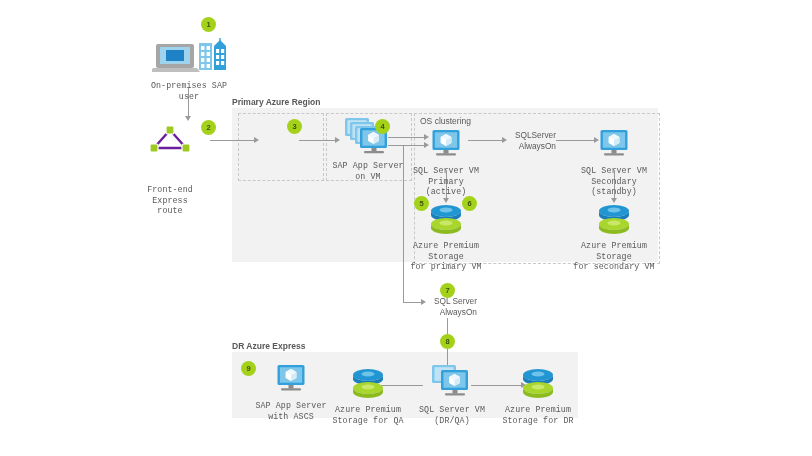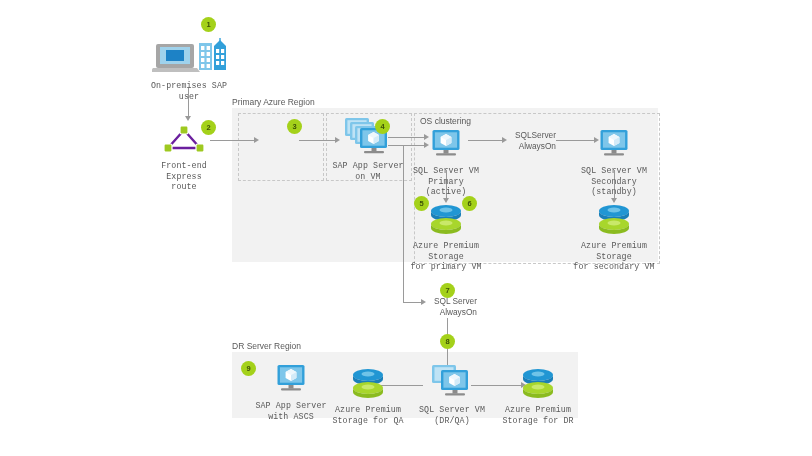--- a/index.html
+++ b/index.html
@@ -5,21 +5,21 @@
   html,body{margin:0;padding:0;background:#ffffff;}
   body{
     width:812px;height:456px;position:relative;overflow:hidden;
     font-family:"Liberation Sans","DejaVu Sans",sans-serif;
     color:#595959;
   }
   #canvas{position:absolute;left:0;top:0;width:812px;height:456px;}
 
   
   .region-panel{position:absolute;background:#f2f2f2;}
-  .region-title{position:absolute;font-size:8.5px;color:#595959;white-space:nowrap;}
+  .region-title{position:absolute;font-size:8.5px;color:#595959;white-space:nowrap;font-weight:bold;}
   .dotted-box{position:absolute;border:1px dashed #c8c8c8;background:transparent;}
   .dotted-label{position:absolute;font-size:8.5px;color:#595959;white-space:nowrap;}
 
   
   .node{position:absolute;display:flex;flex-direction:column;align-items:center;}
   .node .caption{
     font-size:8.3px;line-height:10.5px;color:#595959;text-align:center;
     white-space:pre-line;margin-top:3px;letter-spacing:.1px;font-family:Liberation Mono, monospace;
   }
   .icon-wrap{position:relative;display:block;}
@@ -50,21 +50,21 @@
 <div id="canvas">
 
   <div class="region-title" style="left:232px;top:97px;">Primary Azure Region</div>
   <div class="region-panel" style="left:232px;top:108px;width:426px;height:154px;"></div>
 
   <div class="dotted-box" style="left:238px;top:113px;width:84px;height:66px;"></div>
   <div class="dotted-box" style="left:326px;top:113px;width:84px;height:66px;"></div>
   <div class="dotted-box" style="left:414px;top:113px;width:244px;height:149px;"></div>
   <div class="dotted-label" style="left:420px;top:116px;">OS clustering</div>
 
-  <div class="region-title" style="left:232px;top:341px;">DR Server Region</div>
+  <div class="region-title" style="left:232px;top:341px;">DR Azure Express</div>
   <div class="region-panel" style="left:232px;top:352px;width:346px;height:66px;"></div>
 
   <div class="conn v" style="left:188px;top:88px;height:28px;"></div>
   <div class="arrow down" style="left:185px;top:116px;"></div>
 
   <div class="conn h" style="left:210px;top:140px;width:44px;"></div>
   <div class="arrow right" style="left:254px;top:137px;"></div>
 
   <div class="conn h" style="left:299px;top:140px;width:36px;"></div>
   <div class="arrow right" style="left:335px;top:137px;"></div>
@@ -134,21 +134,21 @@
             <rect x="69" y="17" width="3.2" height="4"></rect>
           <rect x="64" y="23" width="3.2" height="4"></rect>
             <rect x="69" y="23" width="3.2" height="4"></rect>
         </g>
       </svg>
     </span>
     <span class="caption">On-premises SAP user</span>
   </div>
   <div class="badge" style="left:201px;top:17px;">1</div>
 
-  <div class="node" style="left:144px;top:124px;width:80px;">
+  <div class="node" style="left:130px;top:124px;width:80px;gap:24px;">
     <span class="icon-wrap">
       <svg width="46" height="30" viewBox="0 0 46 30">
         <path d="M23 6 L39 24 L7 24 Z" fill="none" stroke="#6b1f9e" stroke-width="2.4"></path>
         <rect x="19" y="2" width="8" height="8" rx="1.4" fill="#9ec920" stroke="#ffffff" stroke-width="1.2"></rect>
         <rect x="3" y="20" width="8" height="8" rx="1.4" fill="#9ec920" stroke="#ffffff" stroke-width="1.2"></rect>
         <rect x="35" y="20" width="8" height="8" rx="1.4" fill="#9ec920" stroke="#ffffff" stroke-width="1.2"></rect>
       </svg>
     </span>
     <span class="caption">Front-end Express
 route</span>

